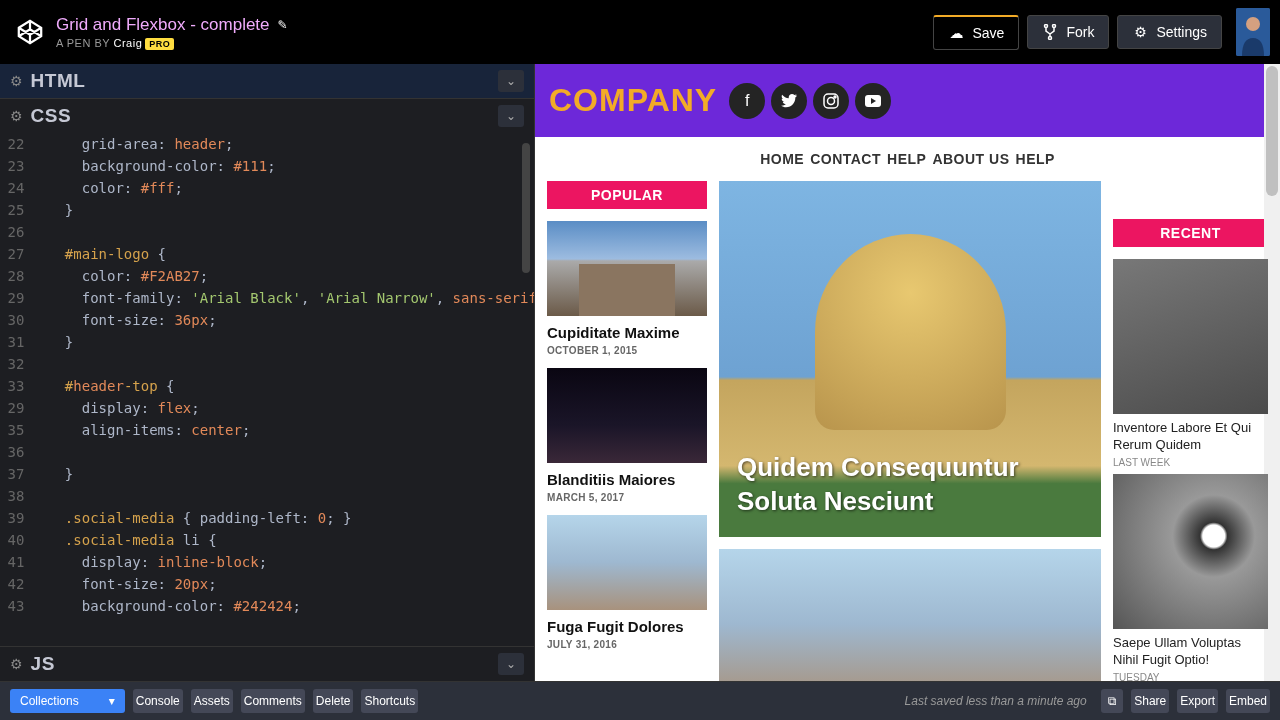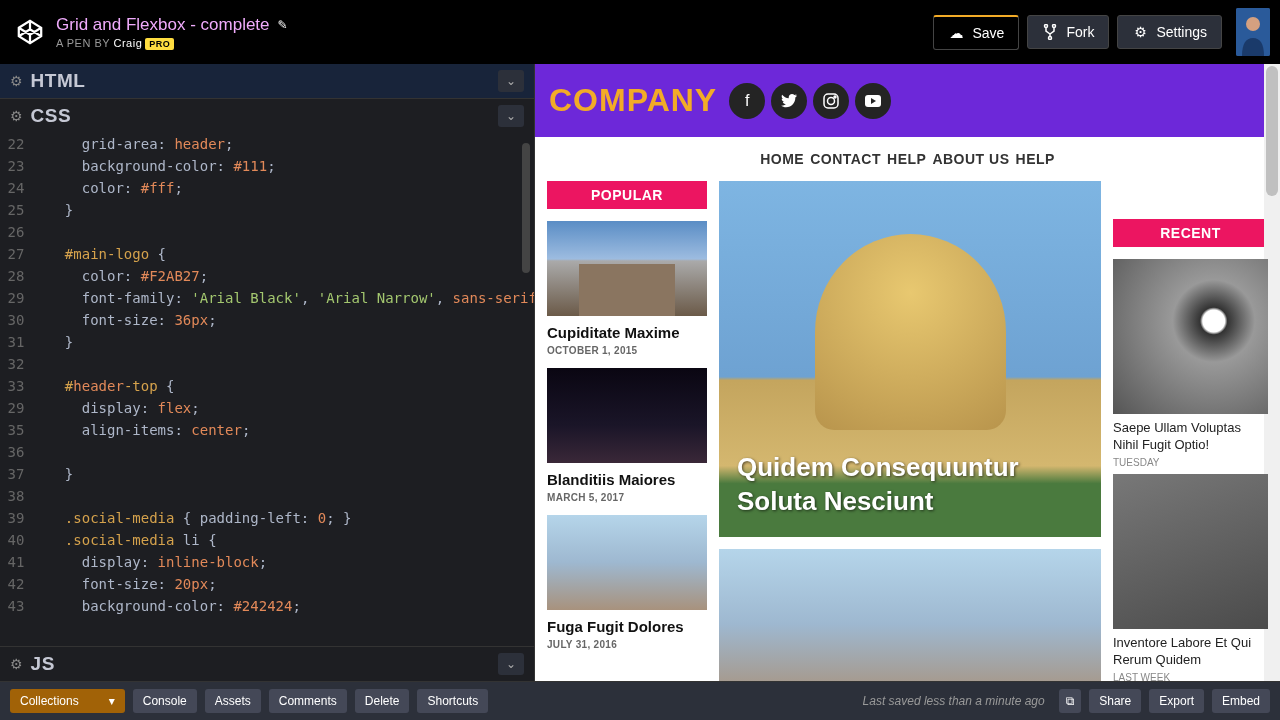--- a/index.html
+++ b/index.html
@@ -81,22 +81,22 @@
 .ph-night { background: linear-gradient(180deg, #0a0612 0%, #1a1528 60%, #3a2838 100%); }
 .ph-city { background: linear-gradient(180deg, #b5d5ea 0%, #9eb8d0 50%, #a8927d 100%); }
 .ph-castle { background: linear-gradient(180deg, #7eb5e2 0%, #6ea2d2 55%, #c4a55e 56%, #d4b76f 80%, #4a7a3e 85%); position:relative;}
 .ph-castle::after { content:''; position:absolute; top:15%; left:25%; width:50%; height:55%; background: radial-gradient(circle at 50% 30%, #e8c870, #b8944c); border-radius: 50% 50% 10% 10%;}
 .ph-eye { background: radial-gradient(circle at 65% 40%, #fff 8%, #333 10%, #999 30%, #555 100%); filter: grayscale(1);}
 .ph-man { background: linear-gradient(160deg, #8a7560 0%, #5a4838 100%); filter: grayscale(1);}
 .ph-yellow { background: #e8b030; }
 
 
 .footer { position: absolute; bottom: 0; left: 0; right: 0; height: 39px; background: #2c303a; display: flex; align-items: center; padding: 0 10px; gap: 8px; border-top: 1px solid #333; }
-.footer-btn { background: #444857; border: none; color: #fff; padding: 5px 10px; border-radius: 3px; font-size: 12px; cursor: pointer; }
-.footer-select { background: #a16207; color:#fff; padding: 5px 10px 5px 10px; border-radius:3px; font-size:12px; display:flex; align-items:center; gap:30px;}
+.footer-btn { background: #444857; border: none; color: #fff; padding: 5px 3px; border-radius: 3px; font-size: 12px; cursor: pointer; }
+.footer-select { background: #3b82f6; color:#fff; padding: 5px 10px 5px 10px; border-radius:3px; font-size:12px; display:flex; align-items:center; gap:30px;}
 .footer-spacer { flex: 1; }
 .footer-status { color: #999; font-size: 12px; font-style: italic; margin-right: 6px; }
 .popout-icon { background:#444857; color:#fff; padding:5px 7px; border-radius:3px; font-size:12px;}
 </style>
 </head>
 <body>
 
 <div class="top-header">
   <div class="top-left">
     <div class="logo-icon">
@@ -248,28 +248,28 @@
       </div>
       <div class="pv-main">
         <div class="pv-hero ph-castle">
             <div class="pv-hero-title">Quidem Consequuntur Soluta Nesciunt</div>
           </div>
         <div class="pv-hero2 ph-city"></div>
       </div>
       <div class="pv-recent">
         <div class="pv-section-title">RECENT</div>
         <div class="pv-recent-card">
+            <div class="pv-recent-img ph-man"></div>
+            <div class="pv-recent-title">Inventore Labore Et Qui Rerum Quidem</div>
+            <div class="pv-recent-date">LAST WEEK</div>
+          </div>
+        <div class="pv-recent-card">
             <div class="pv-recent-img ph-eye"></div>
             <div class="pv-recent-title">Saepe Ullam Voluptas Nihil Fugit Optio!</div>
             <div class="pv-recent-date">TUESDAY</div>
-          </div>
-        <div class="pv-recent-card">
-            <div class="pv-recent-img ph-man"></div>
-            <div class="pv-recent-title">Inventore Labore Et Qui Rerum Quidem</div>
-            <div class="pv-recent-date">LAST WEEK</div>
           </div>
         <div class="pv-recent-card">
             <div class="pv-recent-img ph-yellow" style="height:30px"></div>
           </div>
       </div>
     </div>
   </div>
 </div>
 
 <div class="footer">

